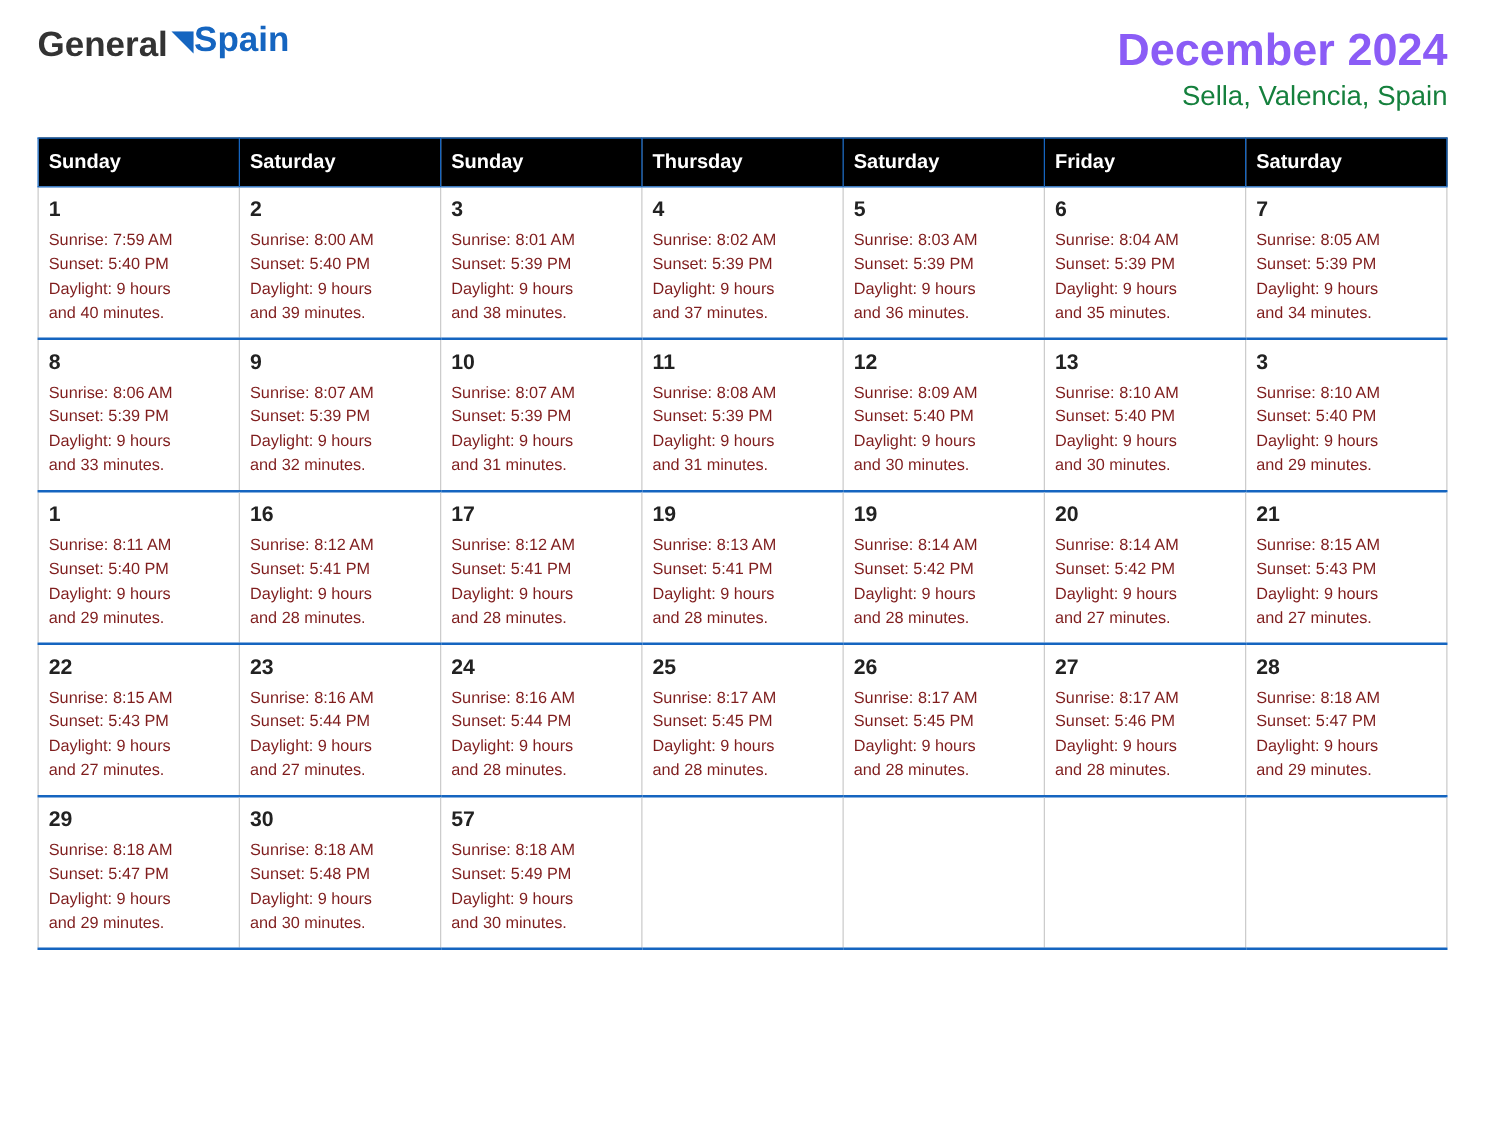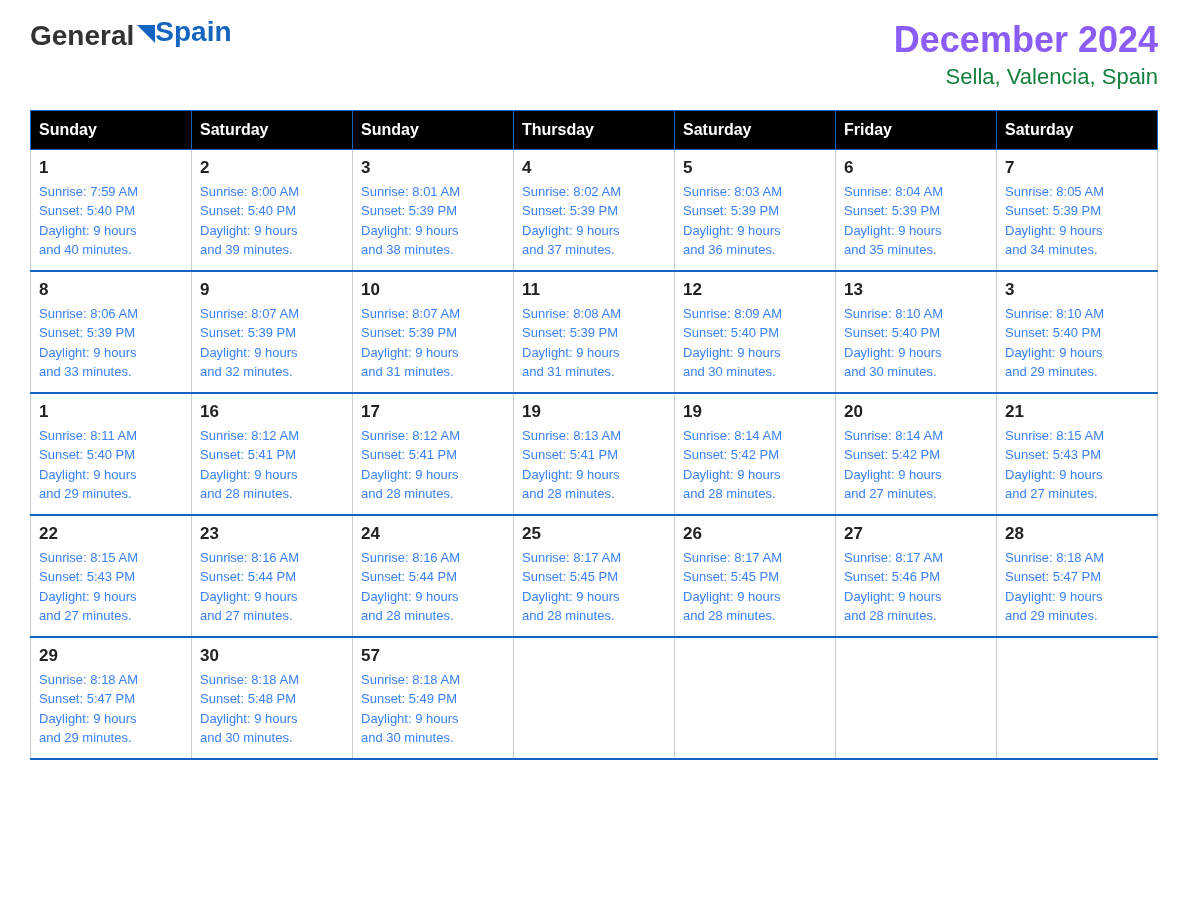--- a/index.html
+++ b/index.html
@@ -62,21 +62,21 @@
     .calendar-table tbody tr td .day-num {
       font-size: 17px;
       font-weight: bold;
       color: #222;
       display: block;
       margin-bottom: 4px;
     }
     .calendar-table tbody tr td .day-info {
       font-size: 13px;
       line-height: 1.5;
-      color: #3b82f6;
+      color: #7f1d1d;
     }
     .calendar-table tbody tr td.empty {
       background: #fff;
     }
   </style>
 </head>
 <body>
 
 <div class="header">
   <div class="logo">

